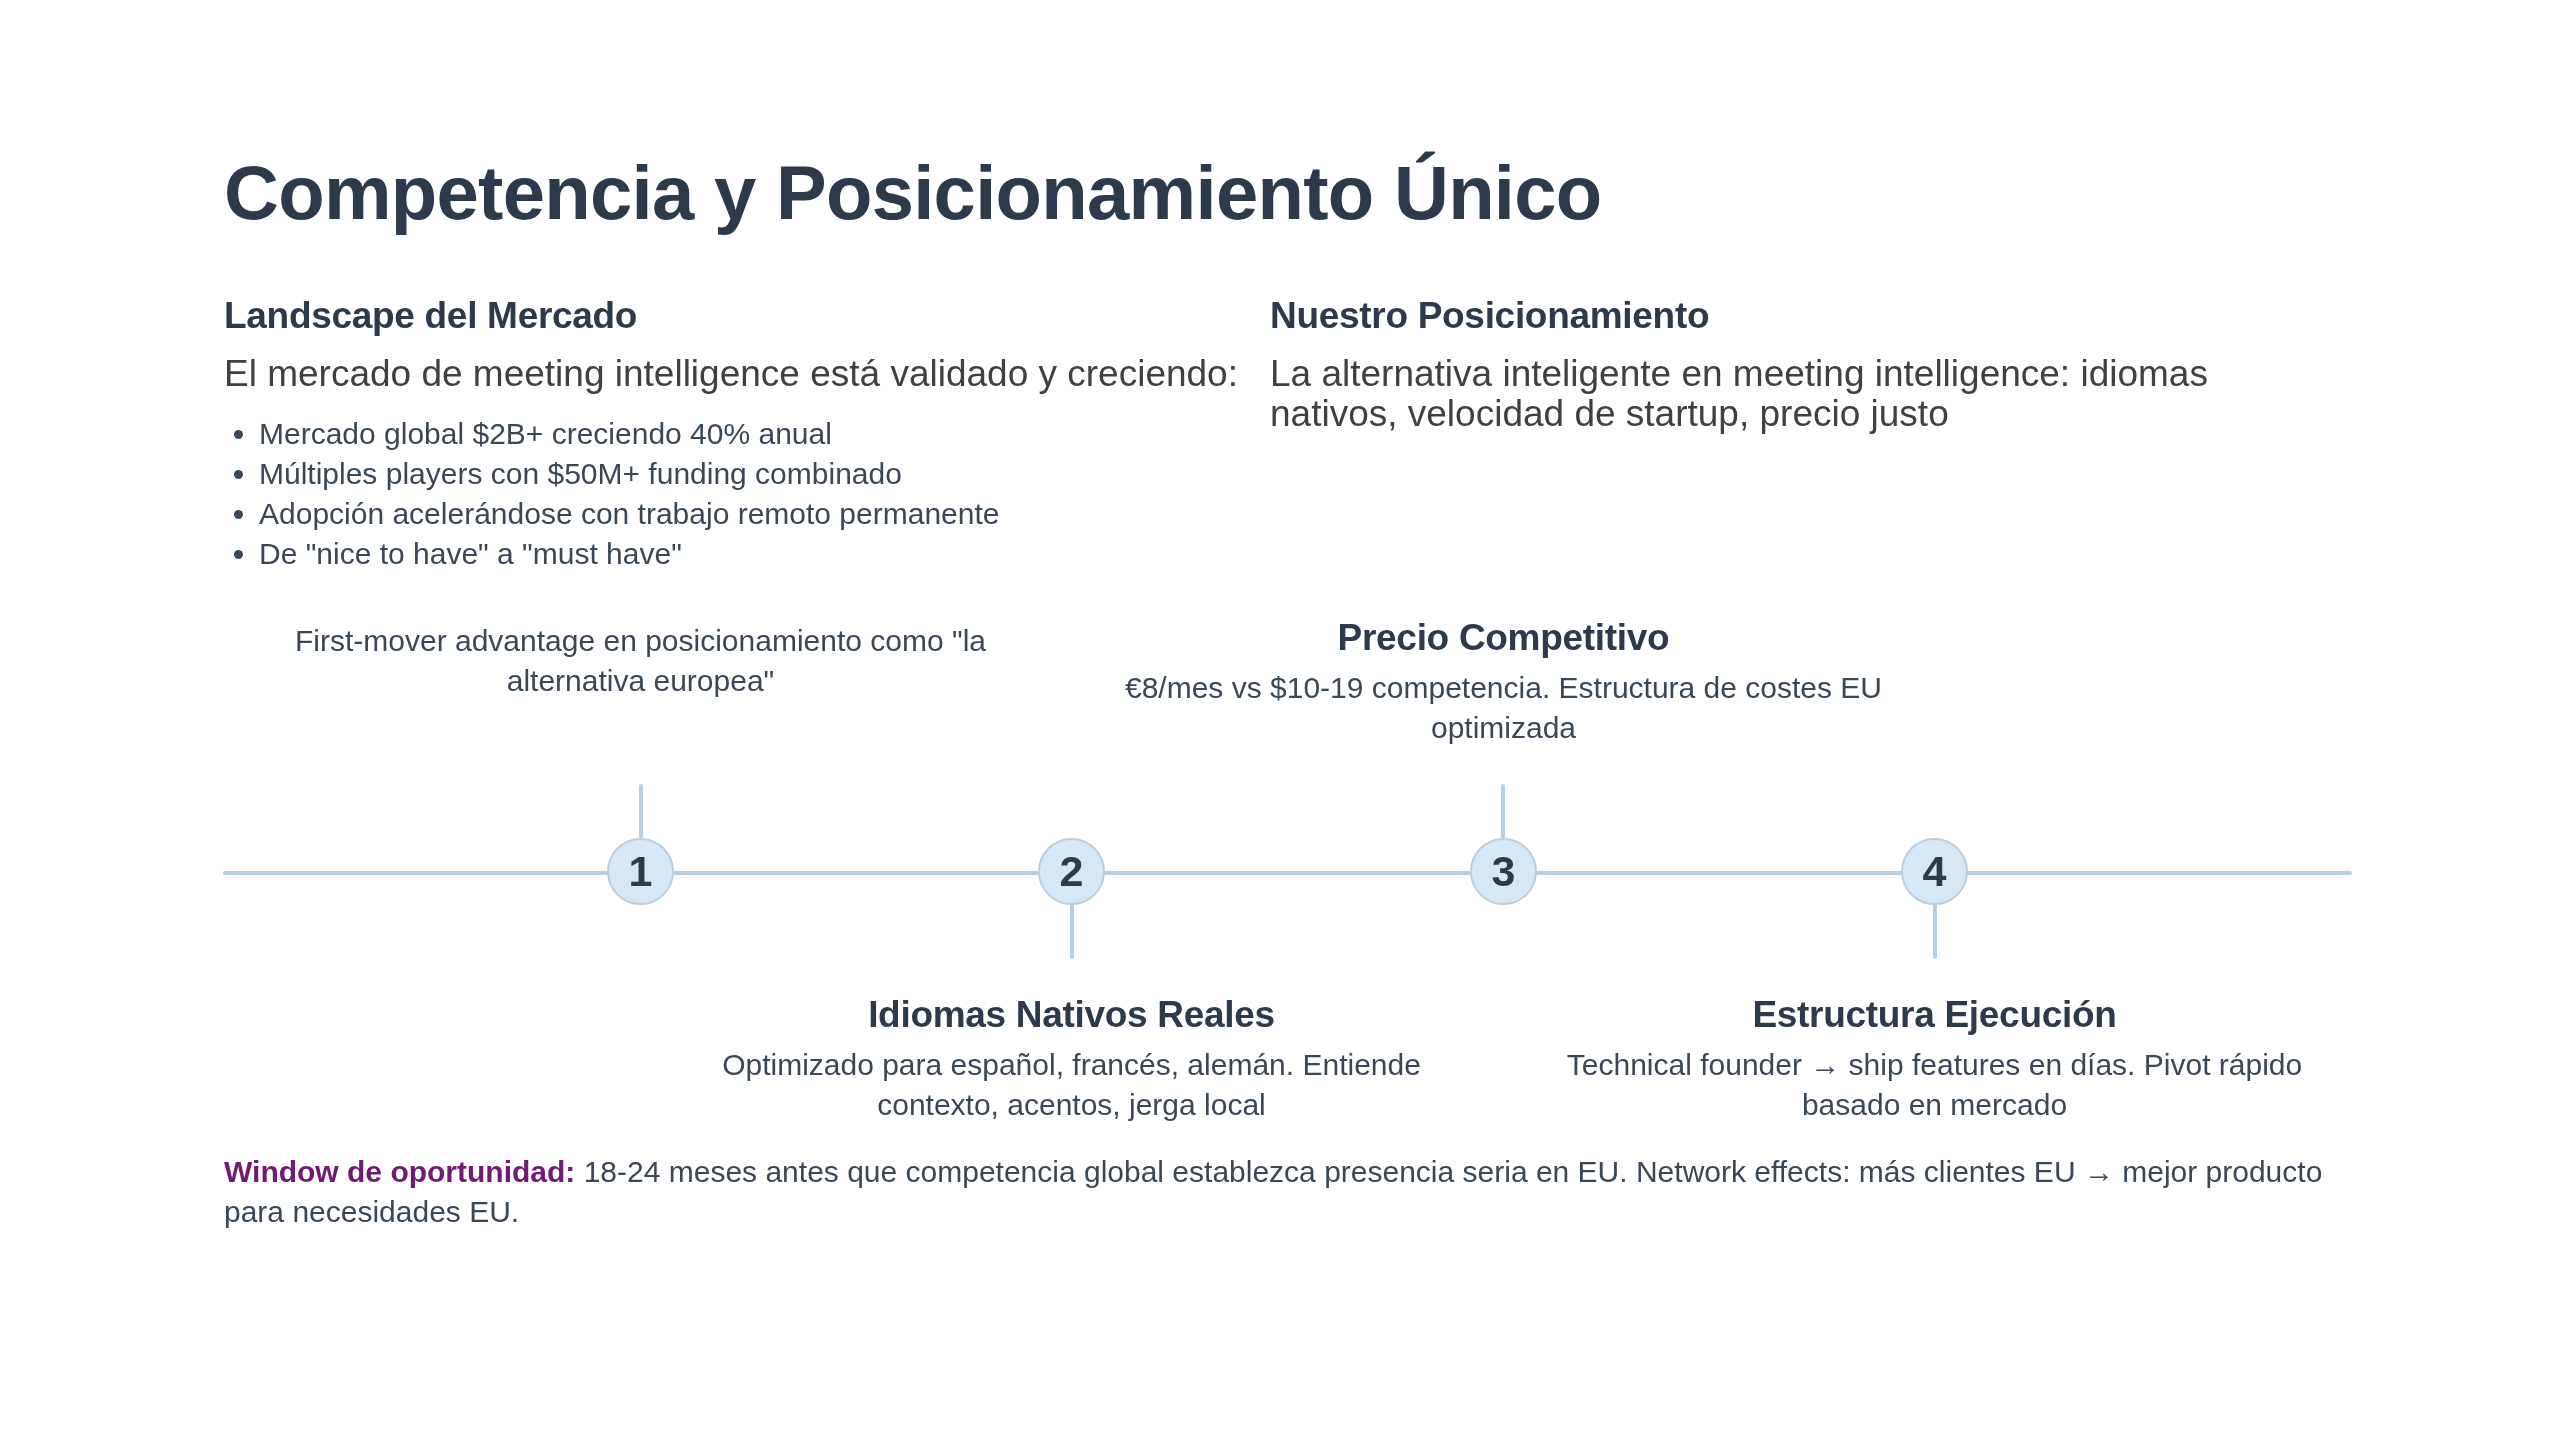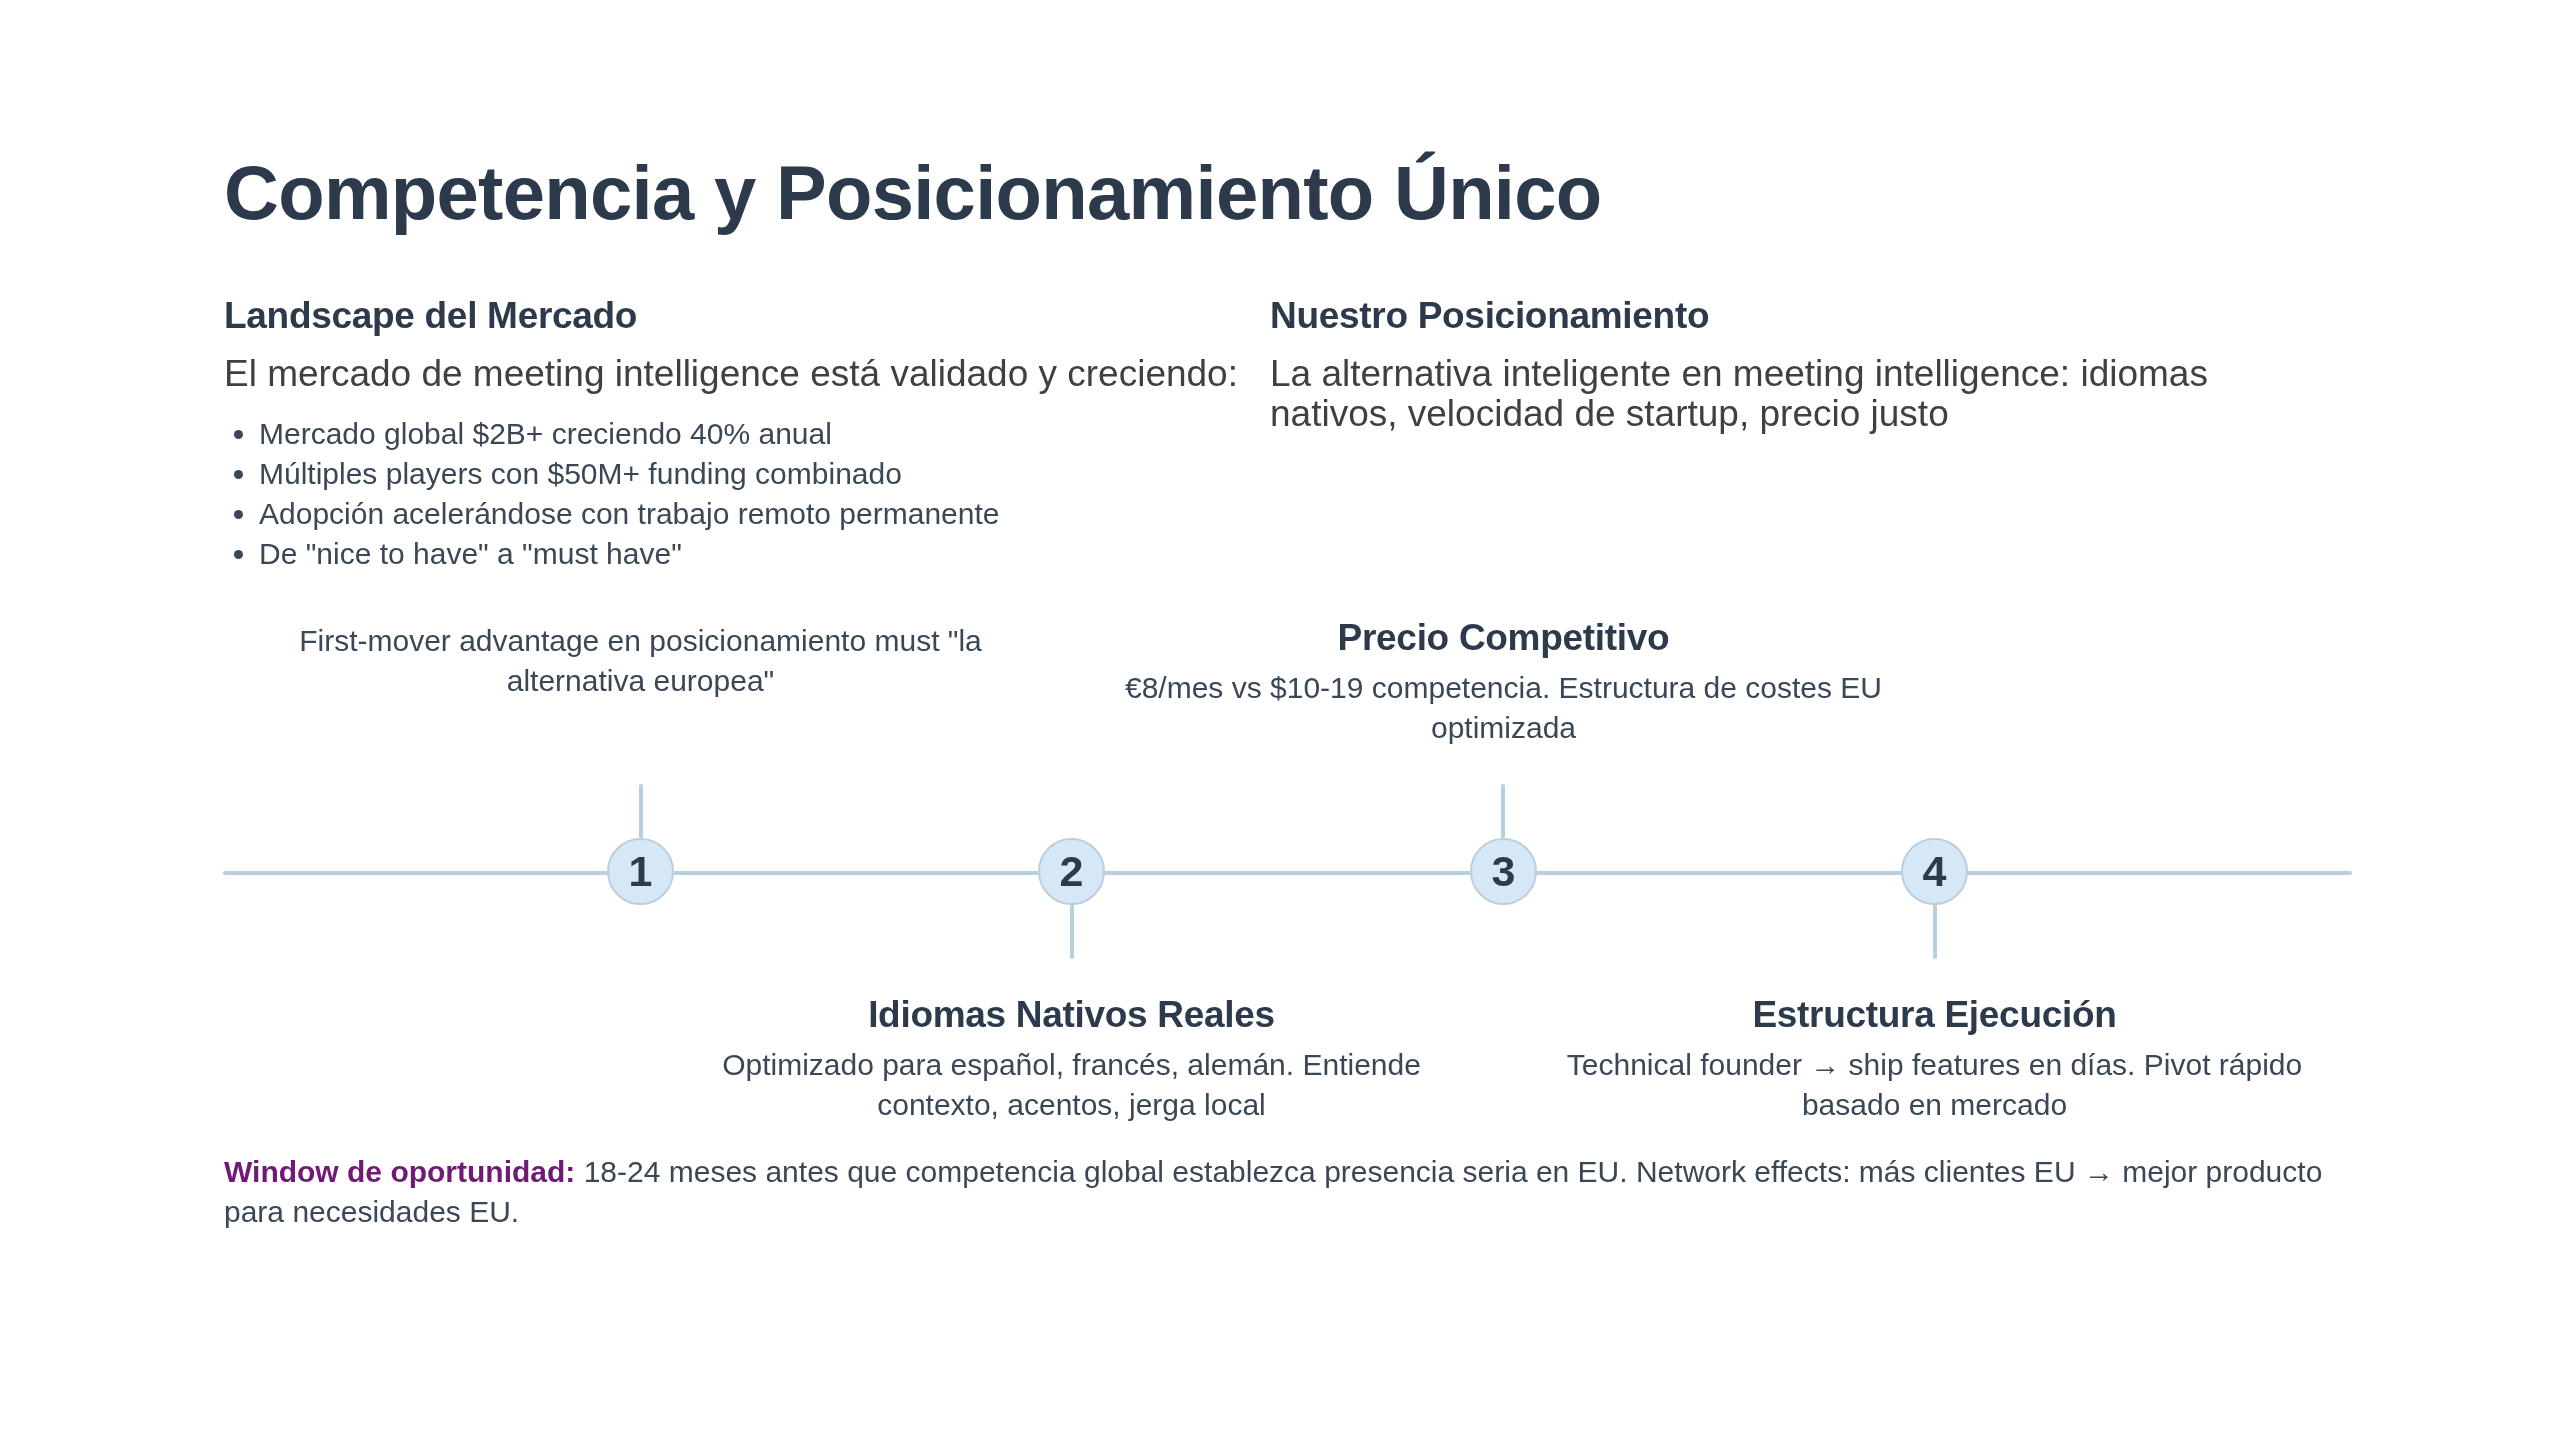--- a/index.html
+++ b/index.html
@@ -139,21 +139,21 @@
     <li>De "nice to have" a "must have"</li>
   </ul>
 </section>
 
 <section class="col right">
   <h2>Nuestro Posicionamiento</h2>
   <p>La alternativa inteligente en meeting intelligence: idiomas nativos, velocidad de startup, precio justo</p>
 </section>
 
 <div class="milestone top" style="left:238px;">
-  <p>First-mover advantage en posicionamiento must "la alternativa europea"</p>
+  <p>First-mover advantage en posicionamiento como "la alternativa europea"</p>
 </div>
 <div class="milestone bottom" style="left:669px;">
   <h3>Idiomas Nativos Reales</h3>
   <p>Optimizado para español, francés, alemán. Entiende contexto, acentos, jerga local</p>
 </div>
 <div class="milestone top" style="left:1101px;">
   <h3>Precio Competitivo</h3>
   <p>€8/mes vs $10-19 competencia. Estructura de costes EU optimizada</p>
 </div>
 <div class="milestone bottom" style="left:1532px;">

